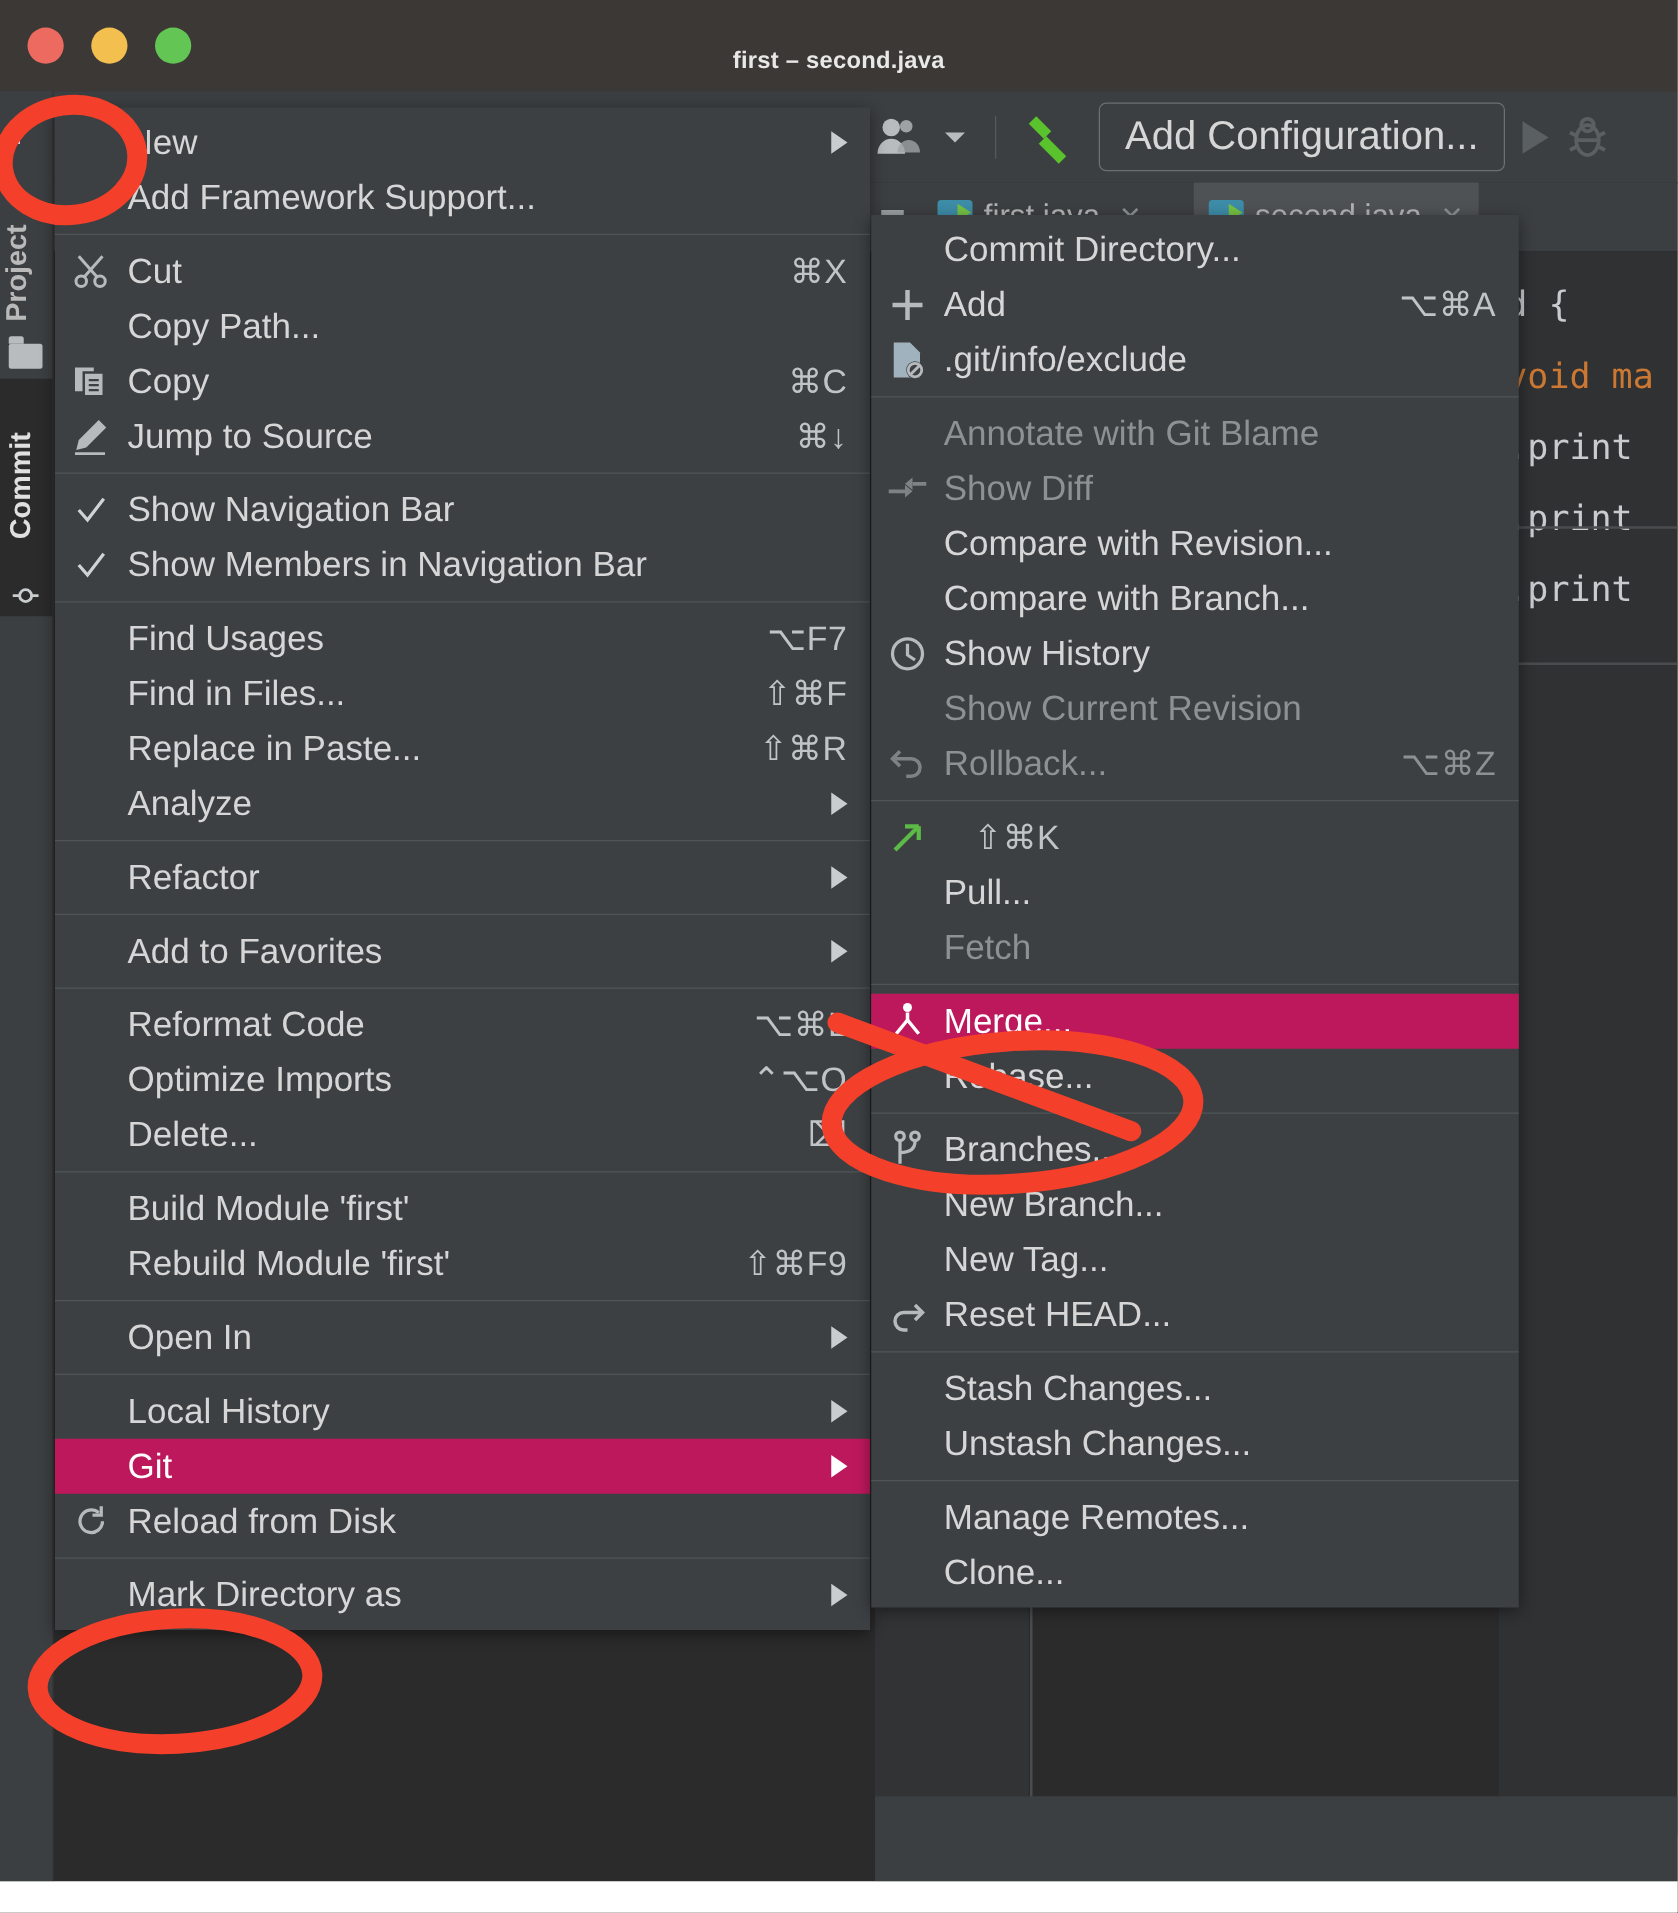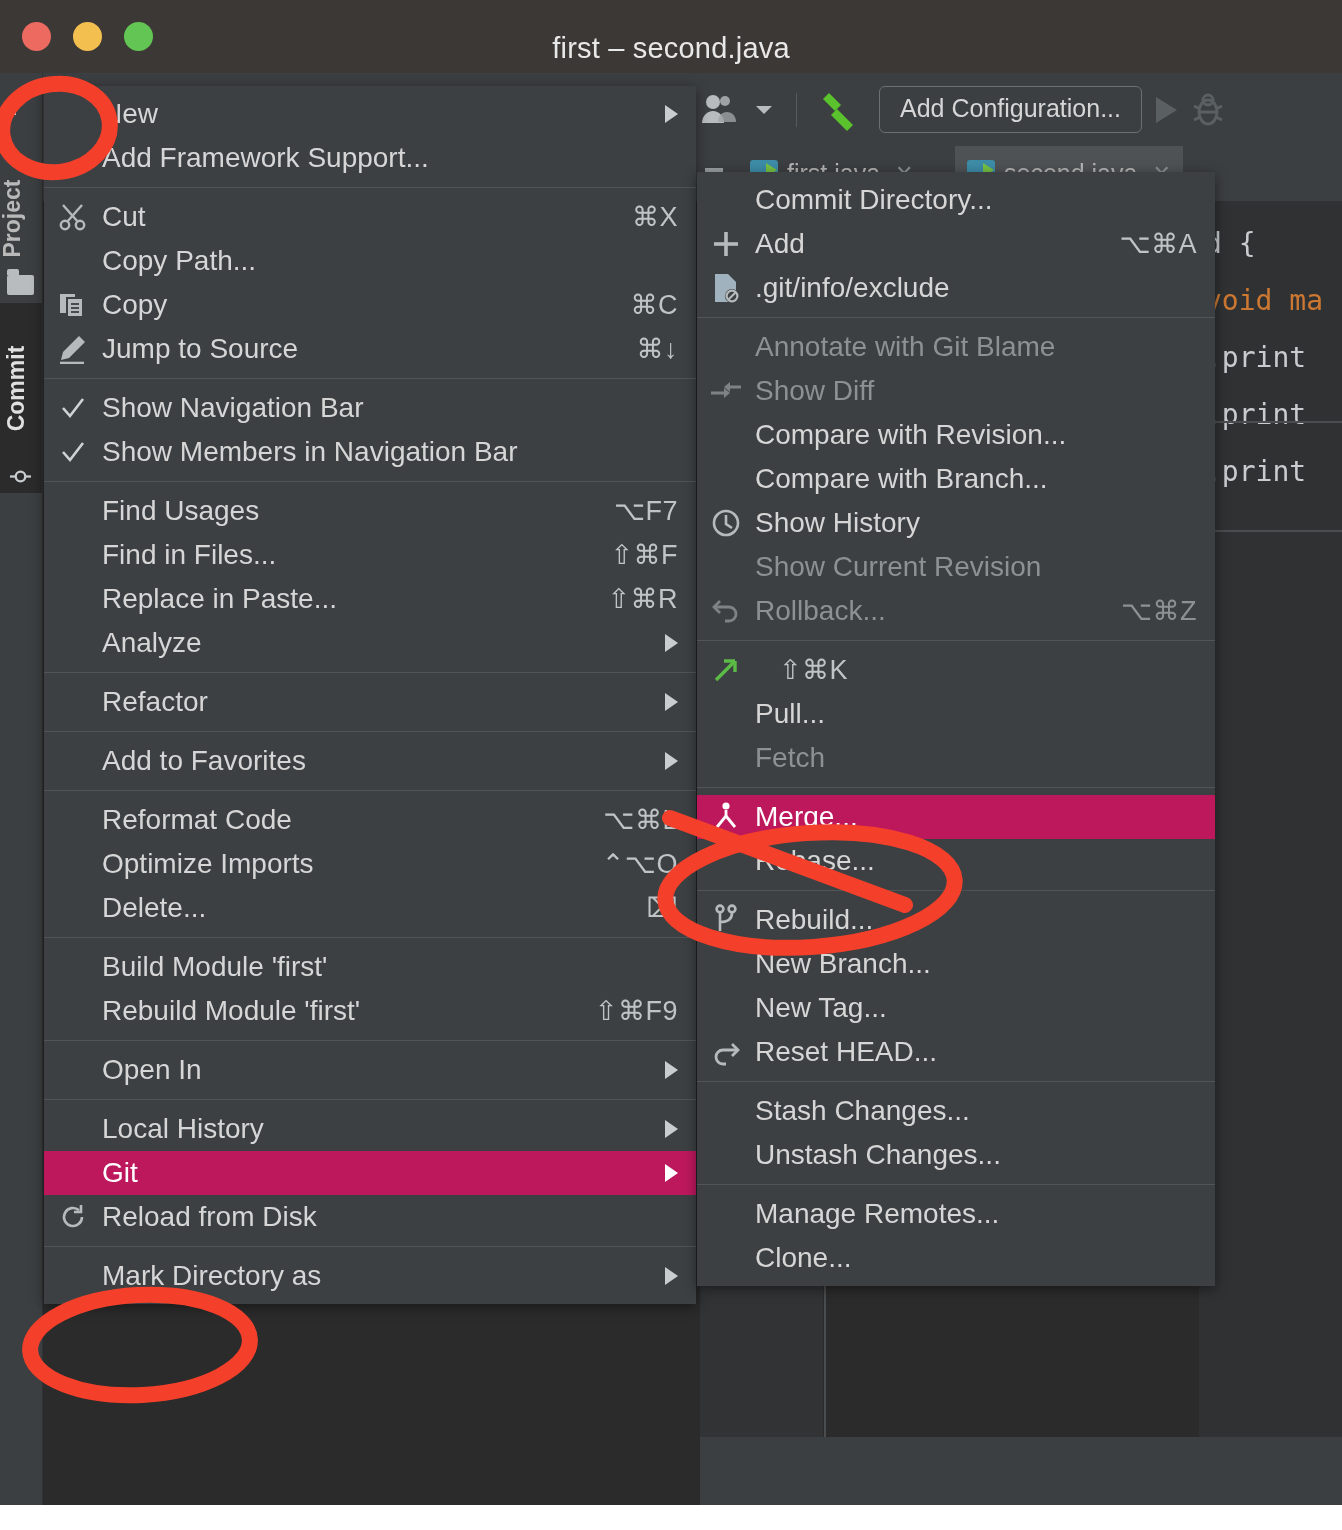--- a/index.html
+++ b/index.html
@@ -28,21 +28,21 @@
   }
   .traffic {
     position: absolute; left: 22px; top: 22px;
     display: flex; gap: 22px;
   }
   .light { width: 29px; height: 29px; border-radius: 50%; }
   .light.red    { background: #ec6a5f; }
   .light.yellow { background: #f3bf4f; }
   .light.green  { background: #62c554; }
   .title-text {
-    color: #e8e8e8; font-size: 29px; font-weight: normal;
+    color: #e8e8e8; font-size: 19px; font-weight: bold;
     letter-spacing: .2px;
     margin-top: 24px;
   }
 
   
   .toolbar {
     position: absolute; left: 0; top: 73px;
     width: 1342px; height: 73px;
     background: #3c3f41;
     border-bottom: 1px solid #2f3133;
@@ -50,21 +50,21 @@
   .tb-inner {
     position: absolute; left: 700px; top: 0;
     height: 73px; display: flex; align-items: center; gap: 14px;
   }
   .tb-icon { display: flex; align-items: center; }
   .tb-sep {
     width: 1px; height: 34px; background: #555a5d; margin: 0 8px;
   }
   .config-btn {
     border: 1px solid #6b7073; border-radius: 6px;
-    color: #d6d6d6; font-size: 25px;
+    color: #d6d6d6; font-size: 32px;
     padding: 7px 20px 9px 20px;
     background: transparent;
   }
   .run-tri {
     width: 0; height: 0;
     border-left: 21px solid #5a5f62;
     border-top: 13px solid transparent;
     border-bottom: 13px solid transparent;
   }
 
@@ -586,21 +586,21 @@
       <div class="msep"></div>
       <div class="mi">
         <span class="ic">
           <svg width="26" height="32" viewBox="0 0 26 32">
             <circle cx="7" cy="5" r="3.4" fill="none" stroke="#b6babc" stroke-width="2.6"></circle>
             <circle cx="19" cy="5" r="3.4" fill="none" stroke="#b6babc" stroke-width="2.6"></circle>
             <path d="M7 9 v18" stroke="#b6babc" stroke-width="2.6"></path>
             <path d="M19 9 q0 9 -12 9" fill="none" stroke="#b6babc" stroke-width="2.6"></path>
           </svg>
         </span>
-        <span class="lbl">Rebuild...</span>
+        <span class="lbl">Branches...</span>
       </div>
       <div class="mi">
         <span class="ic"></span>
         <span class="lbl">New Branch...</span>
       </div>
       <div class="mi">
         <span class="ic"></span>
         <span class="lbl">New Tag...</span>
       </div>
       <div class="mi">

